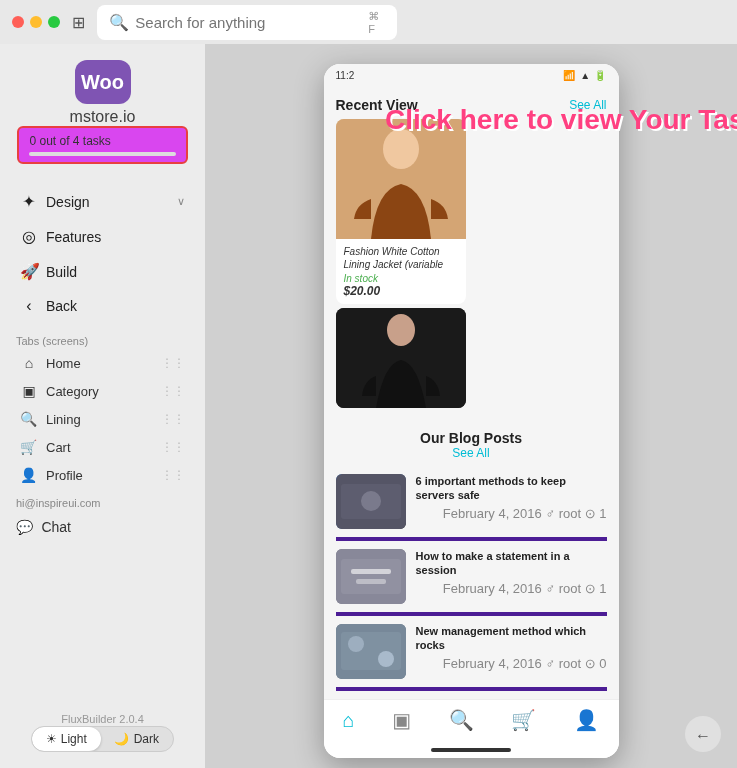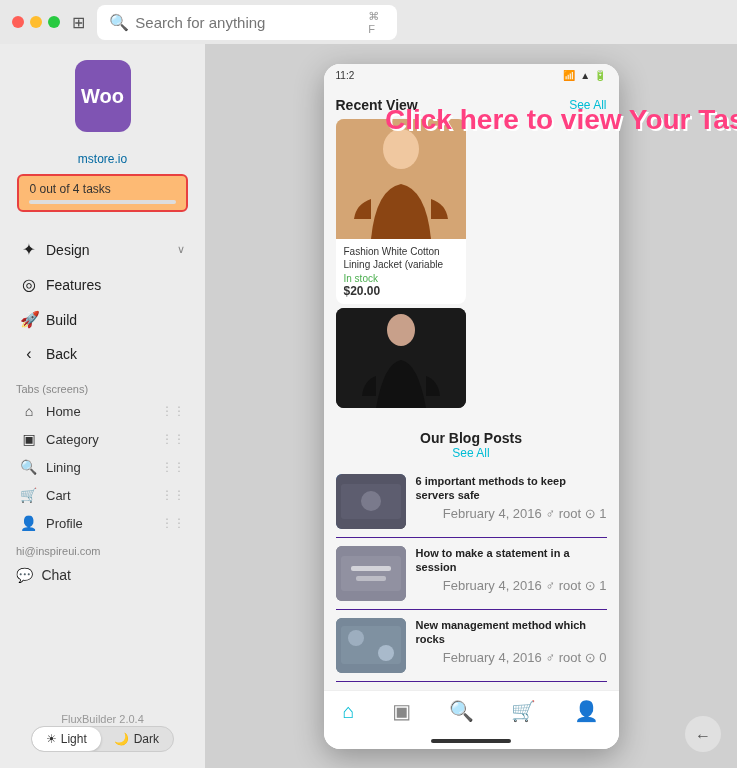--- a/index.html
+++ b/index.html
@@ -80,44 +80,43 @@
     }
 
     .sidebar-logo-section {
       display: flex;
       flex-direction: column;
       align-items: center;
       padding: 16px 8px 8px;
     }
     .woo-logo {
       width: 56px;
-      height: 72px;
+      height: 44px;
       background: #7f54b3;
       border-radius: 12px;
       display: flex;
       align-items: center;
       justify-content: center;
       color: white;
       font-size: 20px;
       font-weight: 800;
-      margin-bottom: 20px;
+      margin-bottom: 4px;
     }
     .store-name {
-      font-size: 12px;
-      color: #0369a1;
+      font-size: 16px;
+      color: #404040;
       font-weight: 500;
-      margin-bottom: 8px;
     }
 
     .task-progress-box {
       border: 2px solid #e84040;
       border-radius: 6px;
       padding: 6px 10px;
       width: 90%;
-      background: #fdba74;
+      background: #d946ef;
       margin-bottom: 8px;
     }
     .task-text {
       font-size: 12px;
       color: #333;
       font-weight: 500;
       margin-bottom: 4px;
     }
     .task-bar-bg {
       height: 4px;
@@ -313,41 +312,42 @@
       background: #e0c8a0;
       display: flex;
       align-items: center;
       justify-content: center;
     }
     .product-img-right {
       background: #e8e0d0;
     }
     .product-info {
       padding: 6px 8px;
+      font-style: italic;
     }
     .product-name {
       font-size: 10px;
       color: #333;
       line-height: 1.3;
       margin-bottom: 2px;
     }
     .product-status-green { font-size: 10px; color: #4caf50; }
     .product-status-red { font-size: 10px; color: #f44336; }
     .product-stars { color: #f5a623; font-size: 10px; margin-bottom: 2px; }
     .product-price { font-size: 12px; font-weight: 600; color: #333; }
 
     
     .blog-list {
       padding: 0 12px 8px;
     }
     .blog-item {
       display: flex;
       gap: 10px;
       padding: 8px 0;
-      border-bottom: 1px solid #4c1d95;
+      border-bottom: 4px solid #4c1d95;
     }
     .blog-thumb {
       width: 70px;
       height: 55px;
       border-radius: 6px;
       overflow: hidden;
       flex-shrink: 0;
       background: #888;
     }
     .blog-info { flex: 1; }

